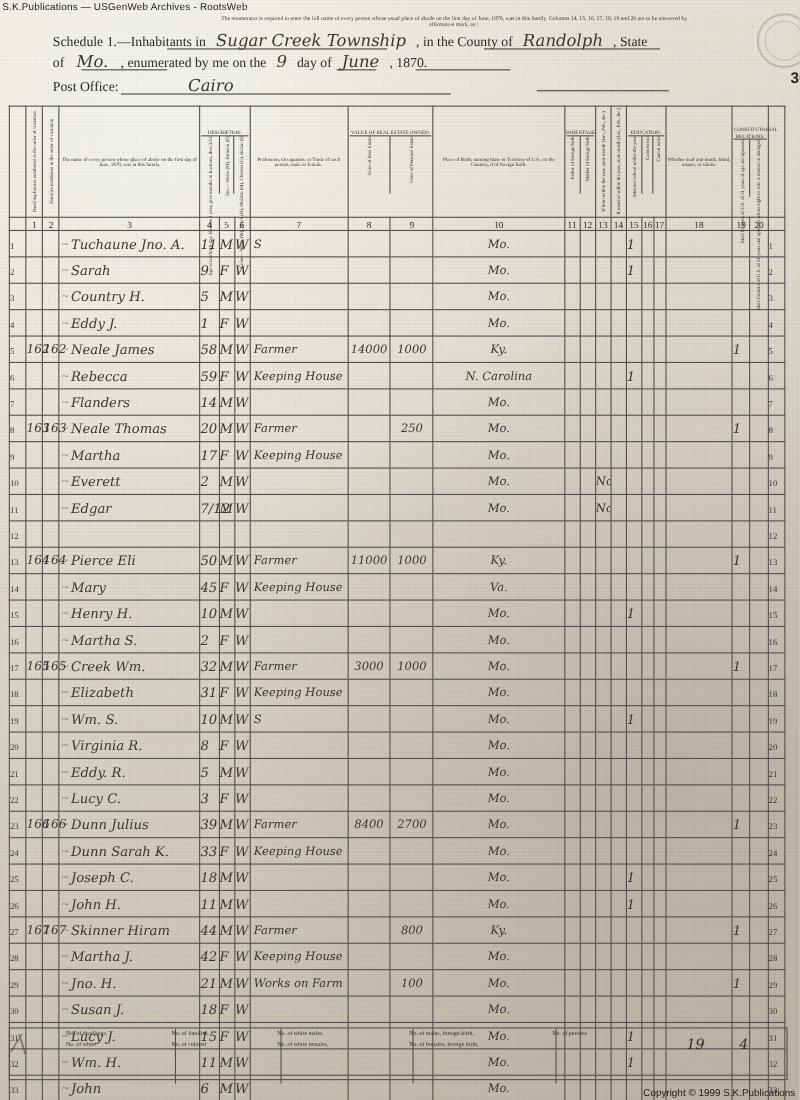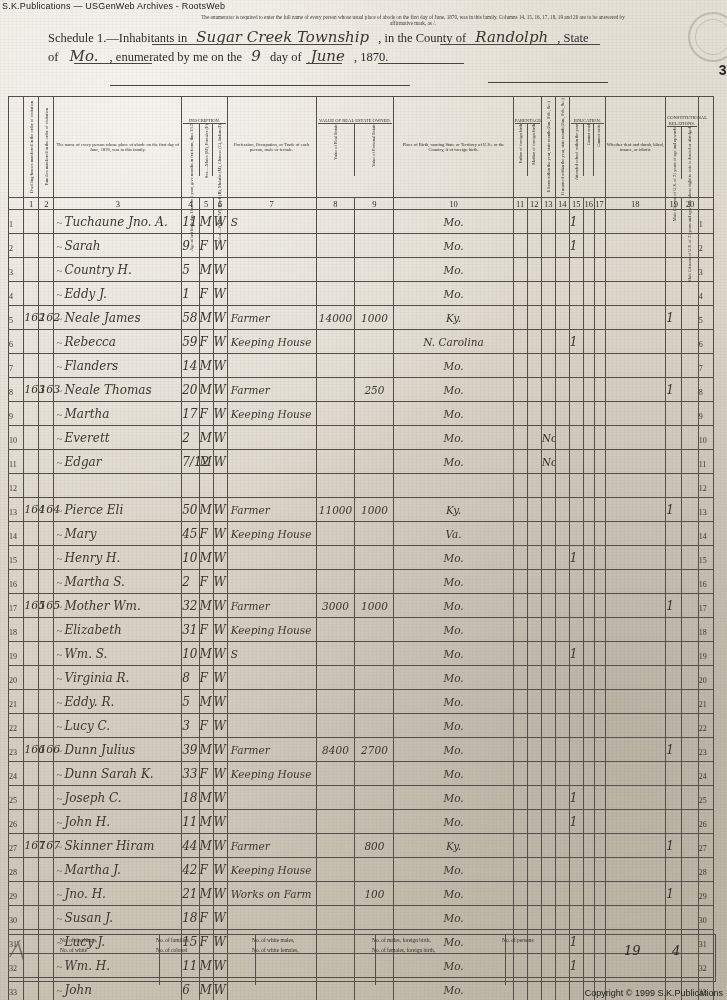--- a/index.html
+++ b/index.html
@@ -106,20 +106,24 @@
     <span>, enumerated by me on the</span>
     <span class="hand" style="margin:0 6px;">9</span>
     <span>day of</span>
     <span class="hand" style="margin:0 6px;">June</span>
     <span>, 1870.</span>
   </div>
   <div class="rule" style="left:26px;top:49px;width:78px;"></div>
   <div class="rule" style="left:258px;top:49px;width:36px;"></div>
   <div class="rule" style="left:330px;top:49px;width:86px;"></div>
 
+  <div class="hdrline" style="left:0;top:55px;">
+    <span>Post Office:</span>
+    <span class="hand" style="margin-left:60px;">Cairo</span>
+  </div>
   <div class="rule" style="left:62px;top:71px;width:300px;"></div>
 
   <div class="rule" style="left:440px;top:68px;width:120px;"></div>
 
   <div id="pagenum">306</div>
 </div>
 
 <div id="tbl">
   <table>
     <colgroup>
@@ -846,21 +850,21 @@
           </td>
           <td><span class="tick"></span></td>
           <td><span class="tick"></span></td>
           <td><span class="rowno">16</span></td>
         </tr>
         <tr class="datarow">
           <td><span class="rowno">17</span></td>
           <td><span class="dwell">165</span></td>
           <td><span class="dwell">165</span></td>
           <td class="namecell" style="position: relative;">
-            <span class="entry">Mother Wm.</span>
+            <span class="entry">Creek Wm.</span>
             <span class="swirl">~</span>
           </td>
           <td><span class="tick">32</span></td>
           <td><span class="tick">M</span></td>
           <td><span class="tick">W</span></td>
           <td>
             <span class="entry sm">Farmer</span>
           </td>
           <td>
             <span class="entry ctr sm">3000</span>

